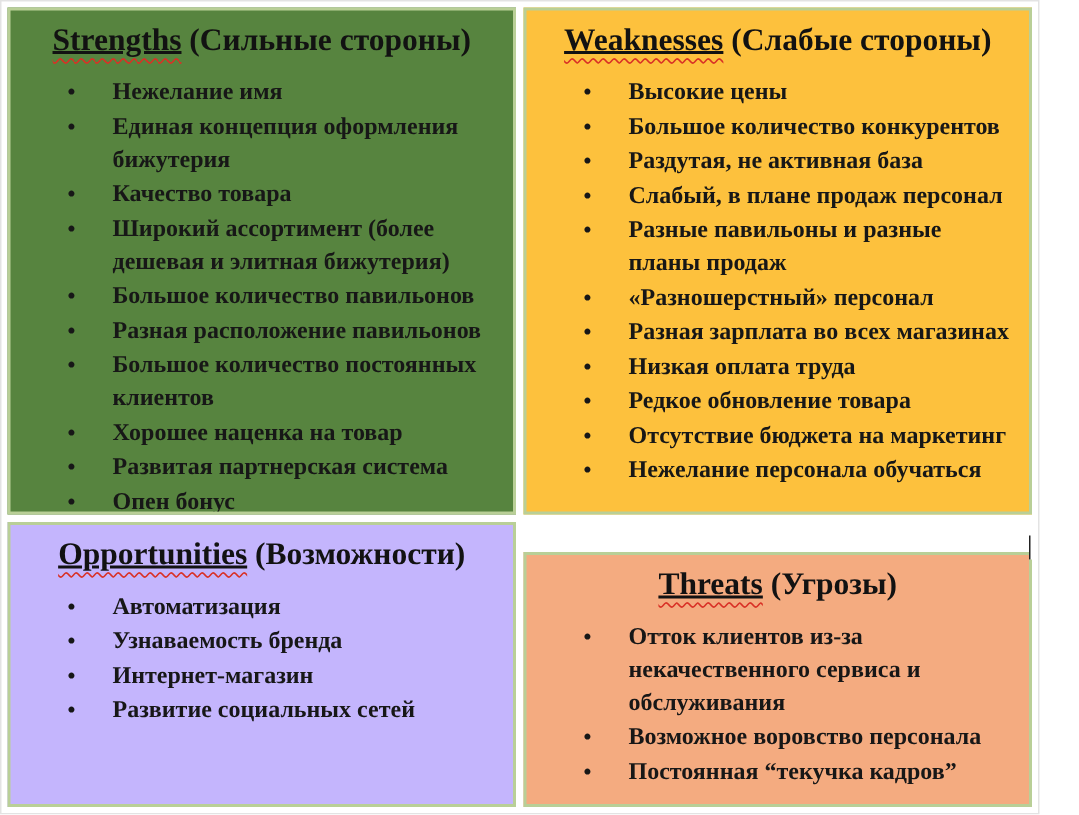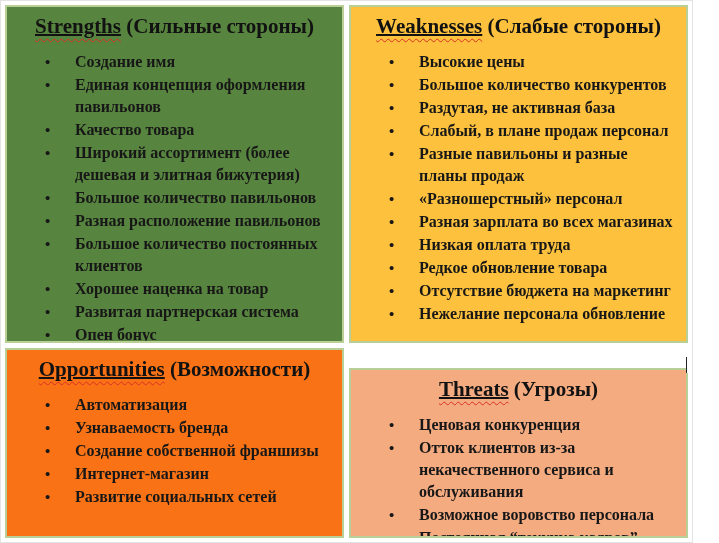--- a/index.html
+++ b/index.html
@@ -81,22 +81,22 @@
   }
 </style>
 </head>
 <body>
 
 <div class="swot">
 
   <div class="cell" style="background: rgb(87, 132, 63);">
     <h2><span class="title-en"><span class="spell-wavy">Strengths</span></span> <span>(Сильные стороны)</span></h2>
     <ul>
-        <li>Создание имя</li>
-        <li>Единая концепция оформления павильонов</li>
+        <li>Нежелание имя</li>
+        <li>Единая концепция оформления бижутерия</li>
         <li>Качество товара</li>
         <li>Широкий ассортимент (более дешевая и элитная бижутерия)</li>
         <li>Большое количество павильонов</li>
         <li>Разная расположение павильонов</li>
         <li>Большое количество постоянных клиентов</li>
         <li>Хорошее наценка на товар</li>
         <li>Развитая партнерская система</li>
         <li><span class="spell-wavy">Опен</span> бонус</li>
       </ul>
   </div>
@@ -107,39 +107,37 @@
         <li>Высокие цены</li>
         <li>Большое количество конкурентов</li>
         <li>Раздутая, не активная база</li>
         <li>Слабый, в плане продаж персонал</li>
         <li>Разные павильоны и разные планы продаж</li>
         <li>«Разношерстный» персонал</li>
         <li>Разная зарплата во всех магазинах</li>
         <li>Низкая оплата труда</li>
         <li>Редкое обновление товара</li>
         <li>Отсутствие бюджета на маркетинг</li>
-        <li>Нежелание персонала обновление</li>
+        <li>Нежелание персонала обучаться</li>
       </ul>
   </div>
 
-  <div class="cell" style="background: #f97316;">
+  <div class="cell" style="background: #c4b5fd;">
     <h2><span class="title-en"><span class="spell-wavy">Opportunities</span></span> <span>(Возможности)</span></h2>
     <ul>
         <li>Автоматизация</li>
         <li>Узнаваемость бренда</li>
-        <li>Создание собственной франшизы</li>
         <li>Интернет-магазин</li>
         <li>Развитие социальных сетей</li>
       </ul>
   </div>
 
   <div class="cell" style="background: rgb(244, 171, 128); margin-top: 20px;">
     <h2><span class="title-en"><span class="spell-wavy">Threats</span></span> <span>(Угрозы)</span></h2>
     <ul>
-        <li>Ценовая конкуренция</li>
         <li>Отток клиентов из-за некачественного сервиса и обслуживания</li>
         <li>Возможное воровство персонала</li>
         <li>Постоянная “текучка кадров”</li>
       </ul>
   </div>
 
   <div class="edge-notch"></div>
 </div>
 
 </body></html>

